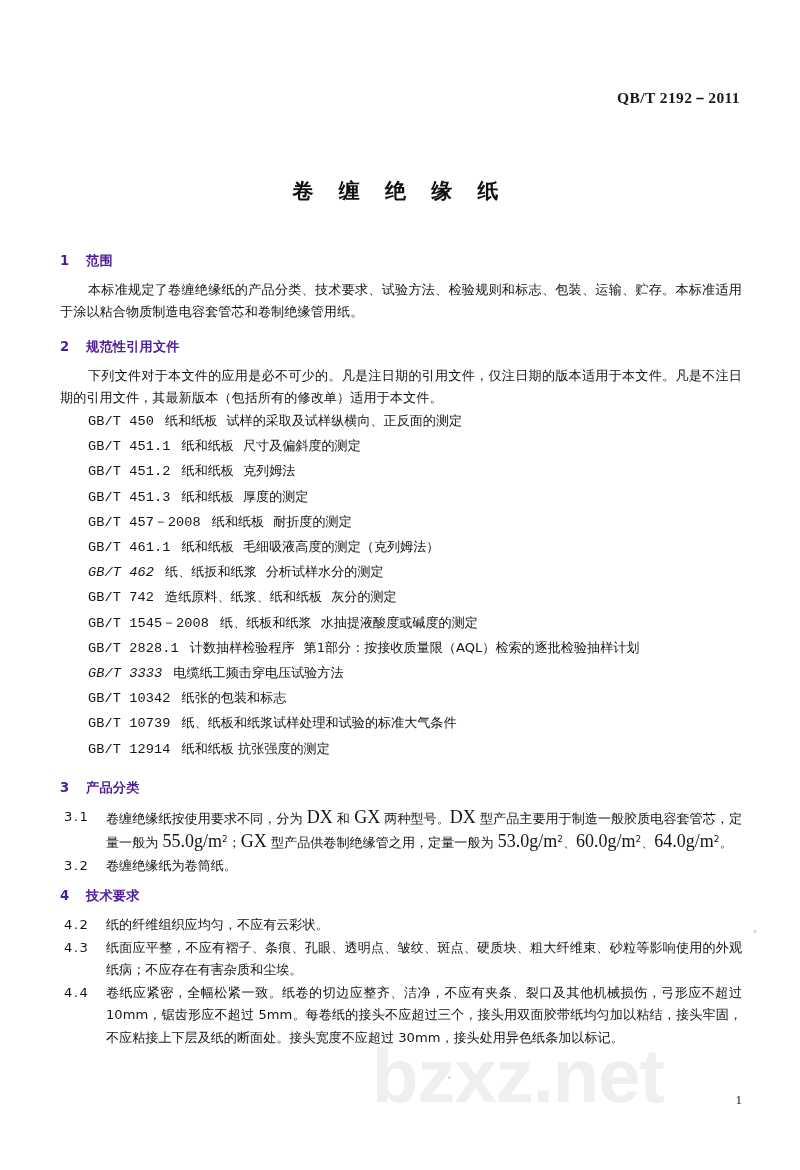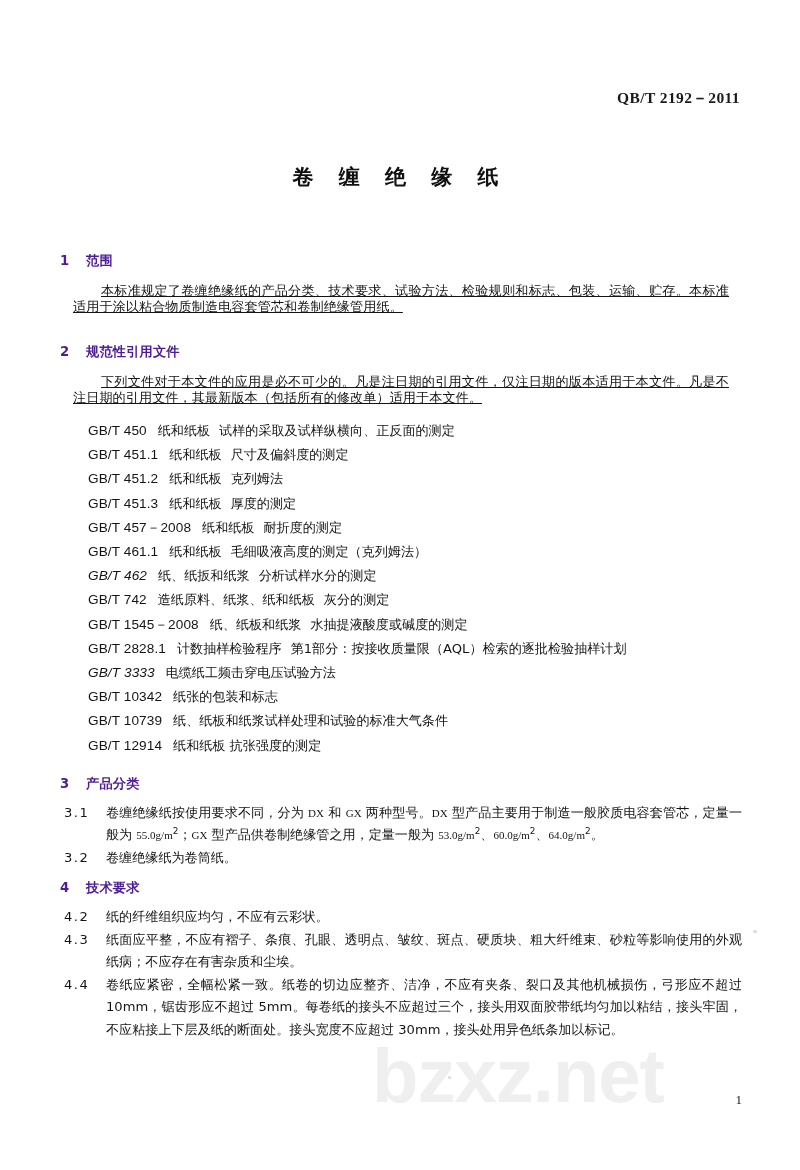--- a/index.html
+++ b/index.html
@@ -33,21 +33,21 @@
     font-weight: bold;
     font-size: 15.5px;
     letter-spacing: 0.4px;
     color: #1a1a1a;
     white-space: nowrap;
   }
 
   
   .doc-title {
     position: absolute;
-    top: 163px;
+    top: 177px;
     left: 0;
     width: 800px;
     text-align: center;
     font-family: "DejaVu Sans", "Liberation Sans", sans-serif;
     font-weight: bold;
     font-size: 21px;
     letter-spacing: 9px;
     color: #101010;
   }
 
@@ -68,27 +68,26 @@
     letter-spacing: 0.2px;
   }
   .sec-head .num {
     display: inline-block;
     width: 26px;
   }
 
   .para {
     font-family: "DejaVu Sans", "Liberation Sans", sans-serif;
     font-size: 13.1px;
-    line-height: 16px;
+    line-height: 22px;
     color: #141414;
-    margin: 13px;
+    margin: 0;
     text-align: justify;
     text-justify: inter-ideograph;
     letter-spacing: 0.1px;
-    text-decoration: underline;
   }
   .para.indent {
     text-indent: 28px;
   }
 
   .gap-s { height: 10px; }
   .gap-m { height: 15px; }
   .gap-l { height: 17px; }
 
   
@@ -118,35 +117,35 @@
     list-style: none;
   }
   .ref-list li {
     font-family: "DejaVu Sans", "Liberation Sans", sans-serif;
     font-size: 13.1px;
     line-height: 24.2px;
     color: #141414;
     white-space: nowrap;
   }
   .ref-code {
-    font-family: Liberation Sans, sans-serif;
+    font-family: Liberation Mono, monospace;
     font-size: 13.6px;
     letter-spacing: 0.1px;
   }
   .ref-code.ital {
     font-style: italic;
   }
   .ref-sep-1 { display: inline-block; width: 11px; }
   .ref-sep-2 { display: inline-block; width: 9px; }
   .ref-title { }
 
   
   .lat {
     font-family: "Liberation Serif", "DejaVu Serif", serif;
-    font-size: 11px;
+    font-size: 18px;
   }
   sup {
     font-size: 0.68em;
     vertical-align: super;
     line-height: 0;
   }
 
   
   .watermark {
     position: absolute;

